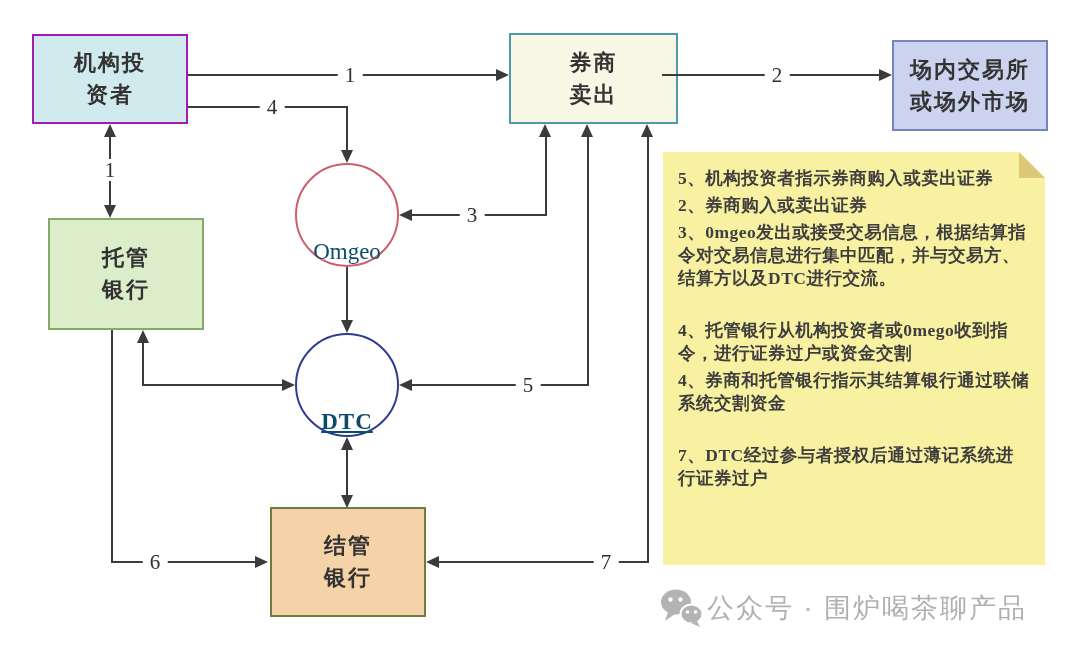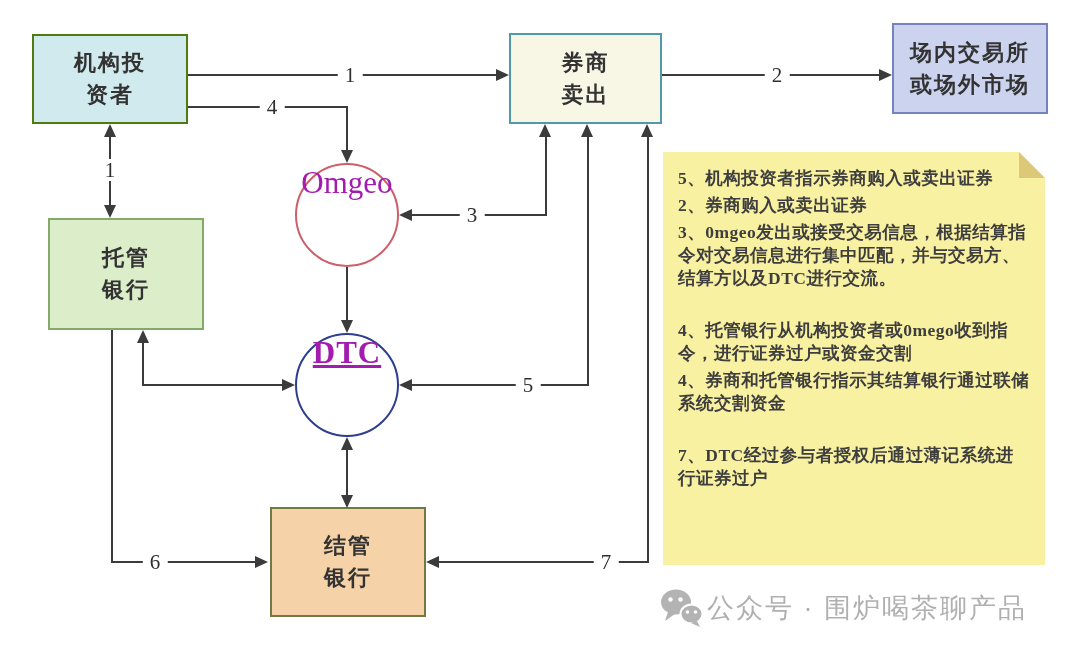--- a/index.html
+++ b/index.html
@@ -6,28 +6,28 @@
   .stage{
     position:relative;width:1080px;height:651px;background:#ffffff;overflow:hidden;
     font-family:"Liberation Serif","DejaVu Serif",serif;color:#2f2f2f;
   }
   
   .box{
     position:absolute;display:flex;flex-direction:column;align-items:center;justify-content:center;
     font-weight:bold;font-size:22px;line-height:32px;letter-spacing:2px;text-align:center;color:#333;
   }
   .box span{display:block;}
-  .b-investor{left:32px;top:34px;width:156px;height:90px;background:#d0eaed;border:2px solid #4d7c0f;box-sizing:border-box;}
-  .b-broker{left:509px;top:33px;width:153px;height:91px;background:#f8f6e4;border:2px solid #4e9aa8;box-sizing:border-box;}
-  .b-market{left:892px;top:23px;width:156px;height:91px;background:#ccd3ee;border:2px solid #7383bd;box-sizing:border-box;}
+  .b-investor{left:32px;top:34px;width:156px;height:90px;background:#d0eaed;border:2px solid #a21caf;box-sizing:border-box;}
+  .b-broker{left:509px;top:33px;width:169px;height:91px;background:#f8f6e4;border:2px solid #4e9aa8;box-sizing:border-box;}
+  .b-market{left:892px;top:40px;width:156px;height:91px;background:#ccd3ee;border:2px solid #7383bd;box-sizing:border-box;}
   .b-custodian{left:28px;top:218px;width:156px;height:112px;background:#dcedca;border:2px solid #83aa68;box-sizing:border-box;margin-left:20px;}
   .b-settlement{left:270px;top:507px;width:156px;height:110px;background:#f6d2a8;border:2px solid #6f7b40;box-sizing:border-box;}
   .circle{
     position:absolute;width:104px;height:104px;border-radius:50%;background:#ffffff;box-sizing:border-box;
-    display:flex;align-items:flex-start;justify-content:center;font-size:31px;color:#a21caf;
+    display:flex;align-items:flex-end;justify-content:center;font-size:23px;color:#0c4a6e;
   }
   .c-omgeo{left:295px;top:163px;border:2px solid #cc5f6a;font-weight:500;}
   .c-dtc{left:295px;top:333px;border:2px solid #2e3e8e;font-weight:bold;letter-spacing:1px;text-decoration:underline;}
   
   .line{position:absolute;background:#3b3b3b;}
   .h{height:2px;} .v{width:2px;}
   .arr{position:absolute;width:0;height:0;}
   .arr.up{border-left:6px solid transparent;border-right:6px solid transparent;border-bottom:13px solid #3b3b3b;}
   .arr.down{border-left:6px solid transparent;border-right:6px solid transparent;border-top:13px solid #3b3b3b;}
   .arr.left{border-top:6px solid transparent;border-bottom:6px solid transparent;border-right:13px solid #3b3b3b;}

